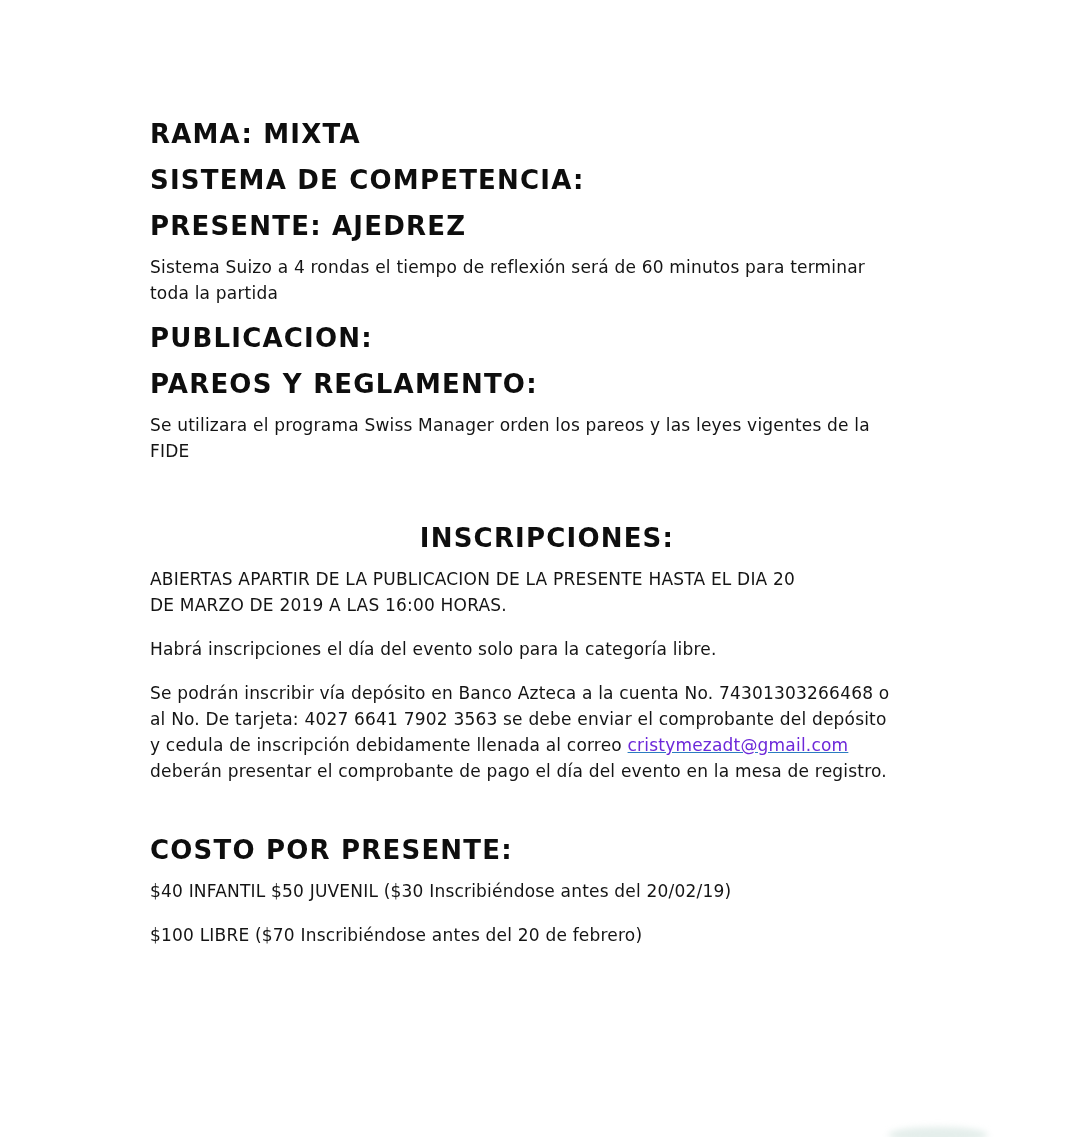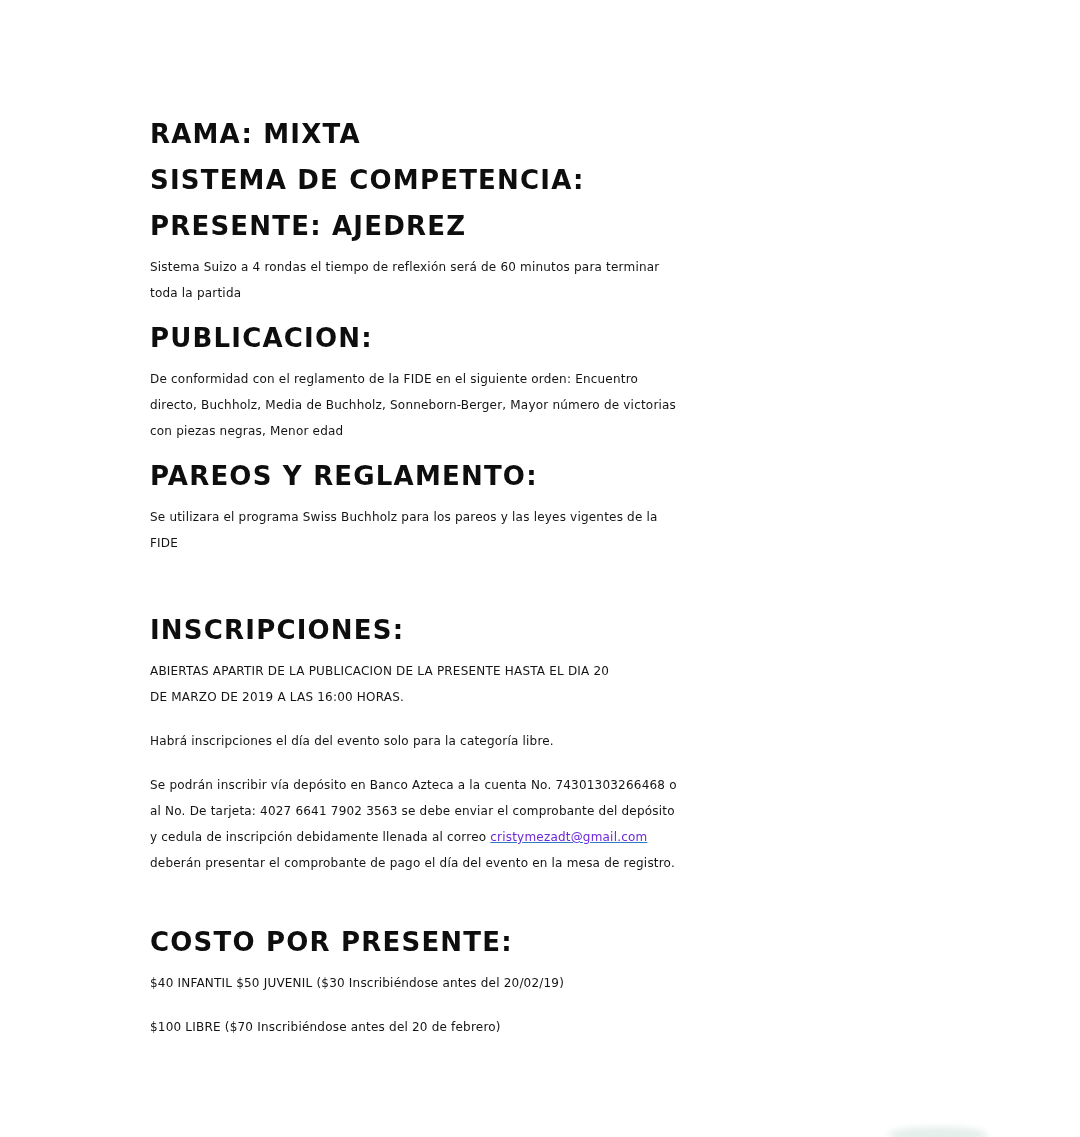--- a/index.html
+++ b/index.html
@@ -31,26 +31,27 @@
     letter-spacing: 1.2px;
     margin: 18px 0 14px 0;
     color: #0e0e0e;
     white-space: pre-line;
   }
   h2.doc-heading.first {
     margin-top: 0;
   }
   h2.doc-heading.gap-lg {
     margin-top: 60px;
+    text-align: center;
   }
   h2.doc-heading.gap-md {
     margin-top: 52px;
   }
   p.doc-para {
-    font-size: 12px;
+    font-size: 17px;
     line-height: 26px;
     margin: 0 0 18px 0;
     max-width: 840px;
     white-space: pre-line;
     letter-spacing: 0.2px;
   }
   a.email-link {
     color: #6d28d9;
     text-decoration: underline;
     text-decoration-color: #2b7cc0;
@@ -77,27 +78,24 @@
 
   <h2 class="doc-heading">SISTEMA DE COMPETENCIA:</h2>
 
   <h2 class="doc-heading">PRESENTE: AJEDREZ</h2>
 
   <p class="doc-para">Sistema Suizo a 4 rondas el tiempo de reflexión será de 60 minutos para terminar
 toda la partida</p>
 
   <h2 class="doc-heading">PUBLICACION:</h2>
 
-  <p class="doc-para">De conformidad con el reglamento de la FIDE en el siguiente orden: Encuentro
-directo, Buchholz, Media de Buchholz, Sonneborn-Berger, Mayor número de victorias
-con piezas negras, Menor edad</p>
 
   <h2 class="doc-heading">PAREOS Y REGLAMENTO:</h2>
 
-  <p class="doc-para">Se utilizara el programa Swiss Buchholz para los pareos y las leyes vigentes de la
+  <p class="doc-para">Se utilizara el programa Swiss Manager orden los pareos y las leyes vigentes de la
 FIDE</p>
 
   <h2 class="doc-heading gap-lg">INSCRIPCIONES:</h2>
 
   <p class="doc-para">ABIERTAS APARTIR DE LA PUBLICACION DE LA PRESENTE HASTA EL DIA 20
 DE MARZO DE 2019 A LAS 16:00 HORAS.</p>
 
   <p class="doc-para">Habrá inscripciones el día del evento solo para la categoría libre.</p>
 
   <p class="doc-para"><span>Se podrán inscribir vía depósito en Banco Azteca a la cuenta No. 74301303266468  o

